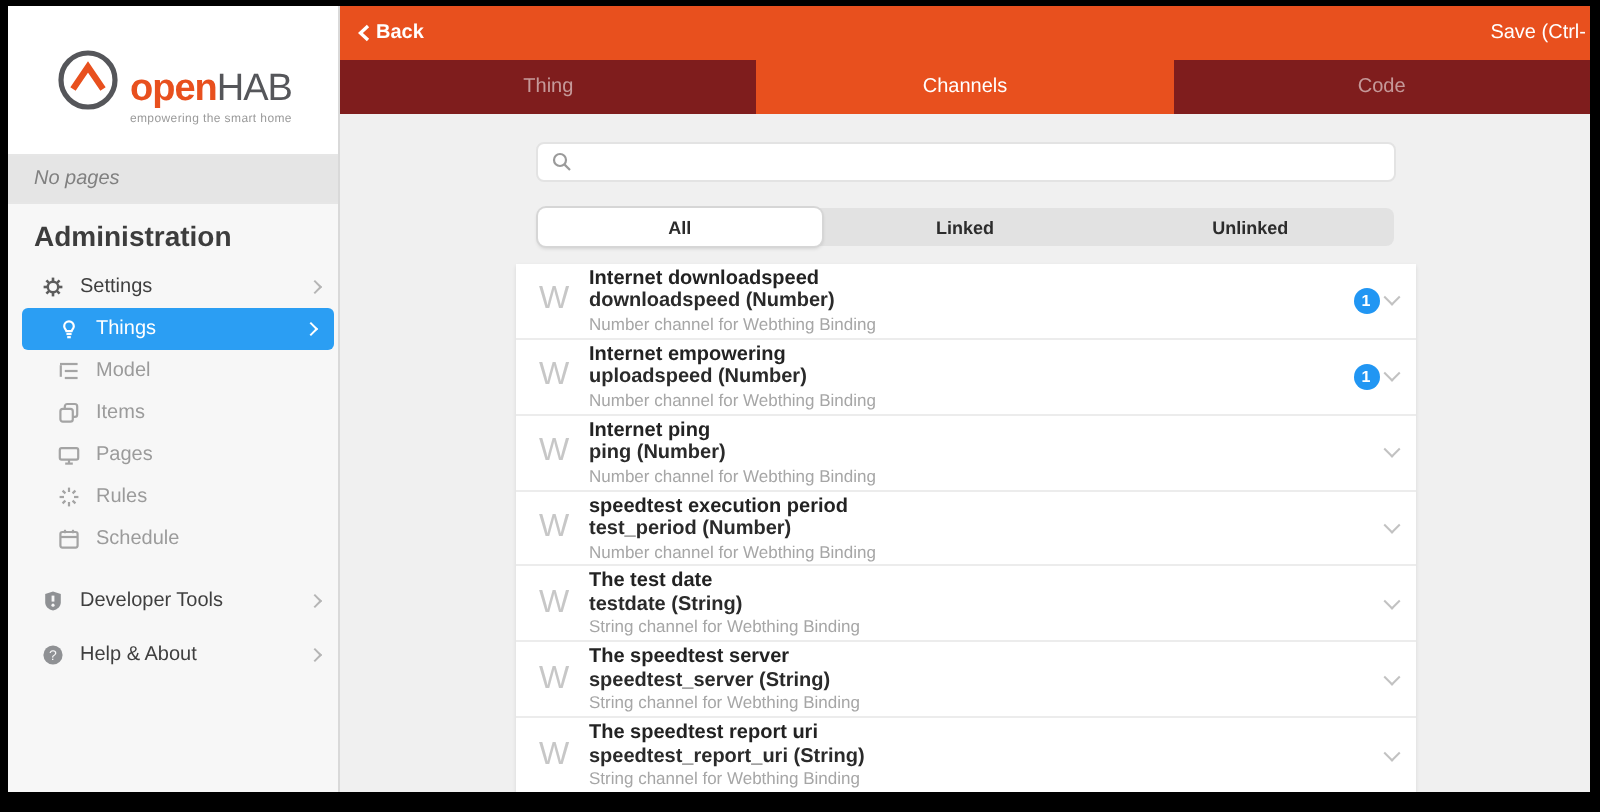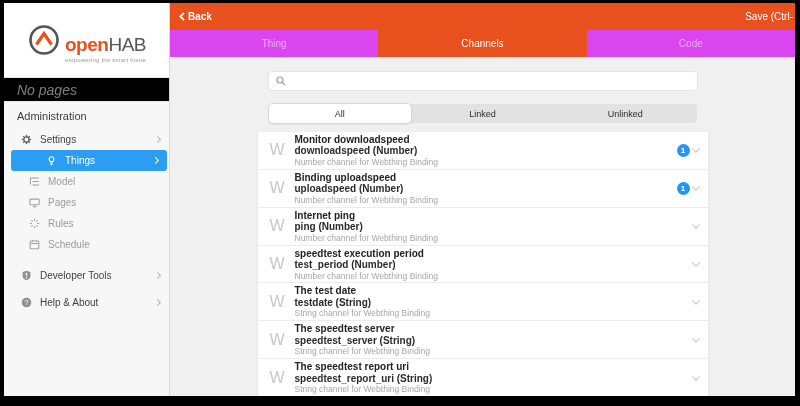--- a/index.html
+++ b/index.html
@@ -22,37 +22,37 @@
   }
   .logo-area{ background:#fff; height:74px; display:flex; align-items:center; justify-content:center; }
   .logo-lockup{ position:relative; display:flex; align-items:center; gap:4px; }
   .logo-text{ font-size:19px; letter-spacing:-0.5px; line-height:1; padding-bottom:7px;margin-top:16px; }
   .logo-open{ color:#e8501e; font-weight:bold; }
   .logo-hab{ color:#55565a; }
   .logo-tagline{
     position:absolute; right:0; bottom:-2px; font-size:6px; color:#9a9a9a; letter-spacing:0.2px;
   }
   .no-pages{
-    background:#000000; border-top:1px solid #e6e6e6; border-bottom:1px solid #e6e6e6;
+    background:#e5e5e5; border-top:1px solid #e6e6e6; border-bottom:1px solid #e6e6e6;
     height:25px; display:flex; align-items:center; padding-left:13px;
-    font-style:italic; color:#808080; font-size:14px;
+    font-style:italic; color:#808080; font-size:10px;
   }
   .side-section{ padding-top:8px; }
-  .admin-label{ padding:0 0 7px 13px; font-size:11px; color:#3d3d3d; }
+  .admin-label{ padding:0 0 7px 13px; font-size:14px; color:#3d3d3d;font-weight:bold; }
   .side-item{
     height:21px; display:flex; align-items:center;
     padding:0 9px 0 13px; font-size:10px; color:#9b9b9b; cursor:default;
   }
   .side-item .icon{ width:12px; display:flex; justify-content:center; }
   .side-item .label{ flex:1; margin-left:8px; white-space:nowrap; }
   .side-item.dark{ color:#3f3f3f;padding-left:16px; }
   .side-item.sub{ padding-left:24px; }
   .side-item.active{
     background:#2b9ef3; color:#fff; margin:0 2px 0 7px;
-    border-radius:3px; padding-left:34px;
+    border-radius:3px; padding-left:17px;
   }
   .chev-r{
     width:5px; height:5px; border-right:1.4px solid #bdbdbd; border-top:1.4px solid #bdbdbd;
     transform:rotate(45deg); flex:0 0 auto;
   }
   .active .chev-r{ border-color:#fff; }
   .dark .chev-r{ border-color:#b5b5b5; }
   .footer-item{ height:22px; margin-top:5px; color:#4a4a4a; }
   .footer-gap{ margin-top:9px; }
 
@@ -62,21 +62,21 @@
     height:27px; background:#e8501e; display:flex; align-items:center;
     color:#ffffff; position:relative; flex:0 0 auto;
   }
   .back-btn{ position:absolute; left:9px; display:flex; align-items:center; gap:3px;
     font-size:10px; font-weight:bold; }
   .page-title{ flex:1; text-align:center; font-size:10px; font-weight:bold; }
   .save-btn{ position:absolute; right:2px; font-size:10px; white-space:nowrap; }
 
   .tabbar{ height:27px; display:flex; flex:0 0 auto; }
   .tab{
-    flex:1; background:#d946ef; color:rgba(255,255,255,0.55);
+    flex:1; background:#7f1d1d; color:rgba(255,255,255,0.55);
     display:flex; align-items:center; justify-content:center; font-size:10px;
   }
   .tab.active{ background:#e8501e; color:#fff; }
 
   .content{
     flex:1; background:#f0f0f0; display:flex; flex-direction:column;
     align-items:center; overflow:hidden;
   }
   .searchbar{
     margin-top:14px; width:430px; height:20px; background:#fff;
@@ -89,21 +89,21 @@
     font-family:"Liberation Sans", sans-serif;
   }
   .searchbar input::placeholder{ color:#b5b5b5; }
 
   .segmented{
     margin-top:13px; width:428px; height:19px; background:#e2e2e2;
     border-radius:4px; display:flex; flex:0 0 auto;
   }
   .seg{
     flex:1; display:flex; align-items:center; justify-content:center;
-    font-size:9px; font-weight:normal; color:#2c2c2c;
+    font-size:9px; font-weight:bold; color:#2c2c2c;
   }
   .seg.active{
     background:#fff; border-radius:4px;
     box-shadow:0 0 0 1px #d6d6d6, 0 1px 2px rgba(0,0,0,0.18);
   }
 
   .card{
     margin-top:9px; width:450px; background:#fff; flex:1;
     box-shadow:0 1px 2px rgba(0,0,0,0.10);
     display:flex; flex-direction:column; overflow:hidden;
@@ -190,20 +190,29 @@
               <line x1="1" y1="2" x2="9.8" y2="2"></line>
               <line x1="3.4" y1="5.5" x2="9.8" y2="5.5"></line>
               <line x1="3.4" y1="9" x2="9.8" y2="9"></line>
               <line x1="1.4" y1="2.6" x2="1.4" y2="8.4"></line>
             </g>
           </svg>
         </span>
         <span class="label">Model</span>
       </div>
 
+      <div class="side-item sub">
+        <span class="icon">
+          <svg width="11" height="11" viewBox="0 0 11 11">
+            <rect x="3.4" y="1" width="6.2" height="6.4" rx="1.2" fill="none" stroke="#a4a4a4" stroke-width="1.1"></rect>
+            <rect x="1.2" y="3.4" width="6.2" height="6.4" rx="1.2" fill="#f7f7f7" stroke="#a4a4a4" stroke-width="1.1"></rect>
+          </svg>
+        </span>
+        <span class="label">Items</span>
+      </div>
 
       <div class="side-item sub">
         <span class="icon">
           <svg width="11" height="11" viewBox="0 0 11 11">
             <rect x="0.9" y="2.1" width="9.2" height="5.7" rx="0.9" fill="none" stroke="#a4a4a4" stroke-width="1.1"></rect>
             <line x1="5.5" y1="7.8" x2="5.5" y2="9.6" stroke="#a4a4a4" stroke-width="1.1"></line>
             <line x1="3.6" y1="9.8" x2="7.4" y2="9.8" stroke="#a4a4a4" stroke-width="1.1"></line>
           </svg>
         </span>
         <span class="label">Pages</span>
@@ -299,34 +308,34 @@
         <div class="seg active">All</div>
         <div class="seg">Linked</div>
         <div class="seg">Unlinked</div>
       </div>
 
       <div class="card">
 
         <div class="row">
           <span class="w-icon">W</span>
           <span class="row-text">
-            <div class="rt1">Monitor downloadspeed</div>
+            <div class="rt1">Internet downloadspeed</div>
             <div class="rt2">downloadspeed (Number)</div>
             <div class="rt3">Number channel for Webthing Binding</div>
           </span>
           <span class="row-right">
             <span class="badge">1</span>
             <span class="chev-d"></span>
           </span>
         </div>
 
         <div class="row">
           <span class="w-icon">W</span>
           <span class="row-text">
-            <div class="rt1">Binding uploadspeed</div>
+            <div class="rt1">Internet empowering</div>
             <div class="rt2">uploadspeed (Number)</div>
             <div class="rt3">Number channel for Webthing Binding</div>
           </span>
           <span class="row-right">
             <span class="badge">1</span>
             <span class="chev-d"></span>
           </span>
         </div>
 
         <div class="row">

